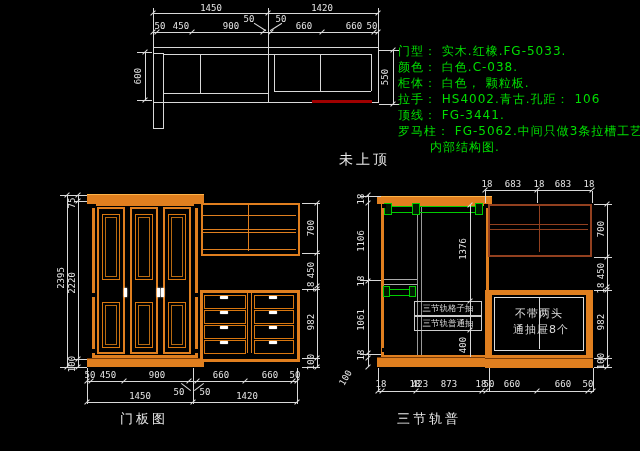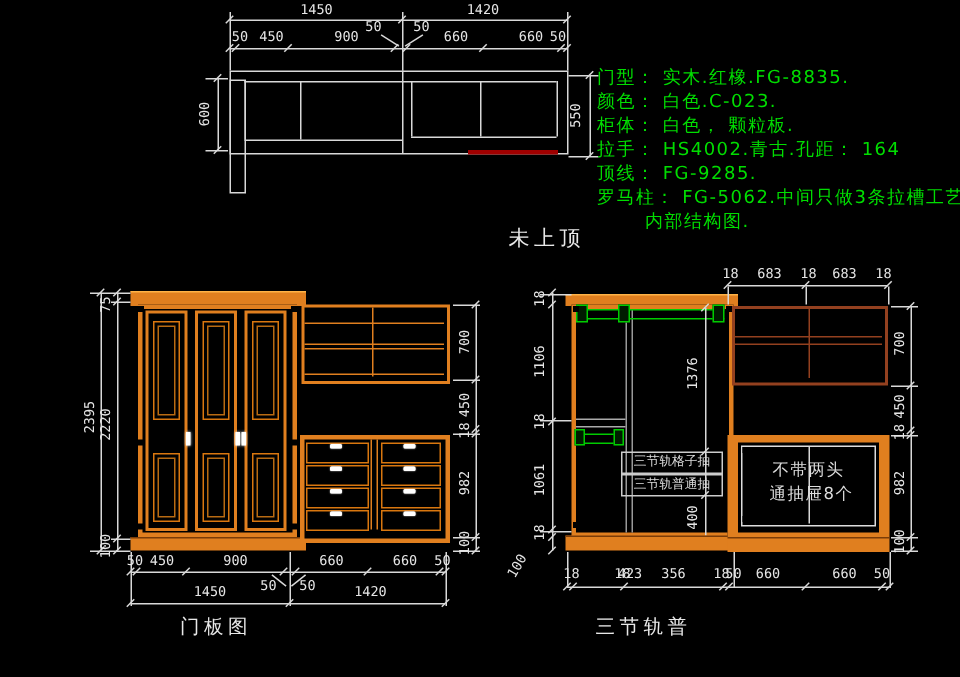--- a/index.html
+++ b/index.html
@@ -94,25 +94,25 @@
 
     <div class="l" style="left:393px;top:50px;width:1px;height:54px"></div>
     <div class="tk" style="left:393px;top:50px"></div>
     <div class="tk" style="left:393px;top:104px"></div>
     <div class="l" style="left:379px;top:50px;width:20px;height:1px"></div>
     <div class="l" style="left:379px;top:104px;width:20px;height:1px"></div>
     <span class="dimv" style="left:385px;top:77px">550</span>
   </div>
 
   <div>
-    <span class="note" style="left:398px;top:45px">门型： 实木.红橡.FG-8835.</span>
-    <span class="note" style="left:398px;top:61px">颜色： 白色.C-023.</span>
+    <span class="note" style="left:398px;top:45px">门型： 实木.红橡.FG-5033.</span>
+    <span class="note" style="left:398px;top:61px">颜色： 白色.C-038.</span>
     <span class="note" style="left:398px;top:77px">柜体： 白色，  颗粒板.</span>
-    <span class="note" style="left:398px;top:93px">拉手： HS4002.青古.孔距： 164</span>
-    <span class="note" style="left:398px;top:109px">顶线： FG-9285.</span>
+    <span class="note" style="left:398px;top:93px">拉手： HS4002.青古.孔距： 106</span>
+    <span class="note" style="left:398px;top:109px">顶线： FG-3441.</span>
     <span class="note" style="left:398px;top:125px">罗马柱： FG-5062.中间只做3条拉槽工艺,</span>
     <span class="note" style="left:430px;top:141px">内部结构图.</span>
     <span class="title" style="left:339px;top:152px;font-size:14px">未上顶</span>
   </div>
 
   <div>
 
     <div style="position:absolute;left:87px;top:194px;width:117px;height:9px;background:#e07f1f;border-top:1px solid #ffb347"></div>
     <div style="position:absolute;left:92px;top:203px;width:100px;height:149px;border:3px solid #e07f1f;background:#000"></div>
 
@@ -344,21 +344,21 @@
     <div class="tk" style="left:382px;top:391px"></div>
     <div class="tk" style="left:416px;top:391px"></div>
     <div class="tk" style="left:482px;top:391px"></div>
     <div class="tk" style="left:486px;top:391px"></div>
     <div class="tk" style="left:537px;top:391px"></div>
     <div class="tk" style="left:588px;top:391px"></div>
     <div class="tk" style="left:593px;top:391px"></div>
     <span class="dim" style="left:381px;top:384px">18</span>
     <span class="dim" style="left:420px;top:384px">423</span>
     <span class="dim" style="left:415px;top:384px">18</span>
-    <span class="dim" style="left:449px;top:384px">356</span>
+    <span class="dim" style="left:449px;top:384px">873</span>
     <span class="dim" style="left:481px;top:384px">18</span>
     <span class="dim" style="left:489px;top:384px">50</span>
     <span class="dim" style="left:512px;top:384px">660</span>
     <span class="dim" style="left:563px;top:384px">660</span>
     <span class="dim" style="left:588px;top:384px">50</span>
     <span class="title" style="left:397px;top:412px">三节轨普</span>
   </div>
 
 </div>
 

